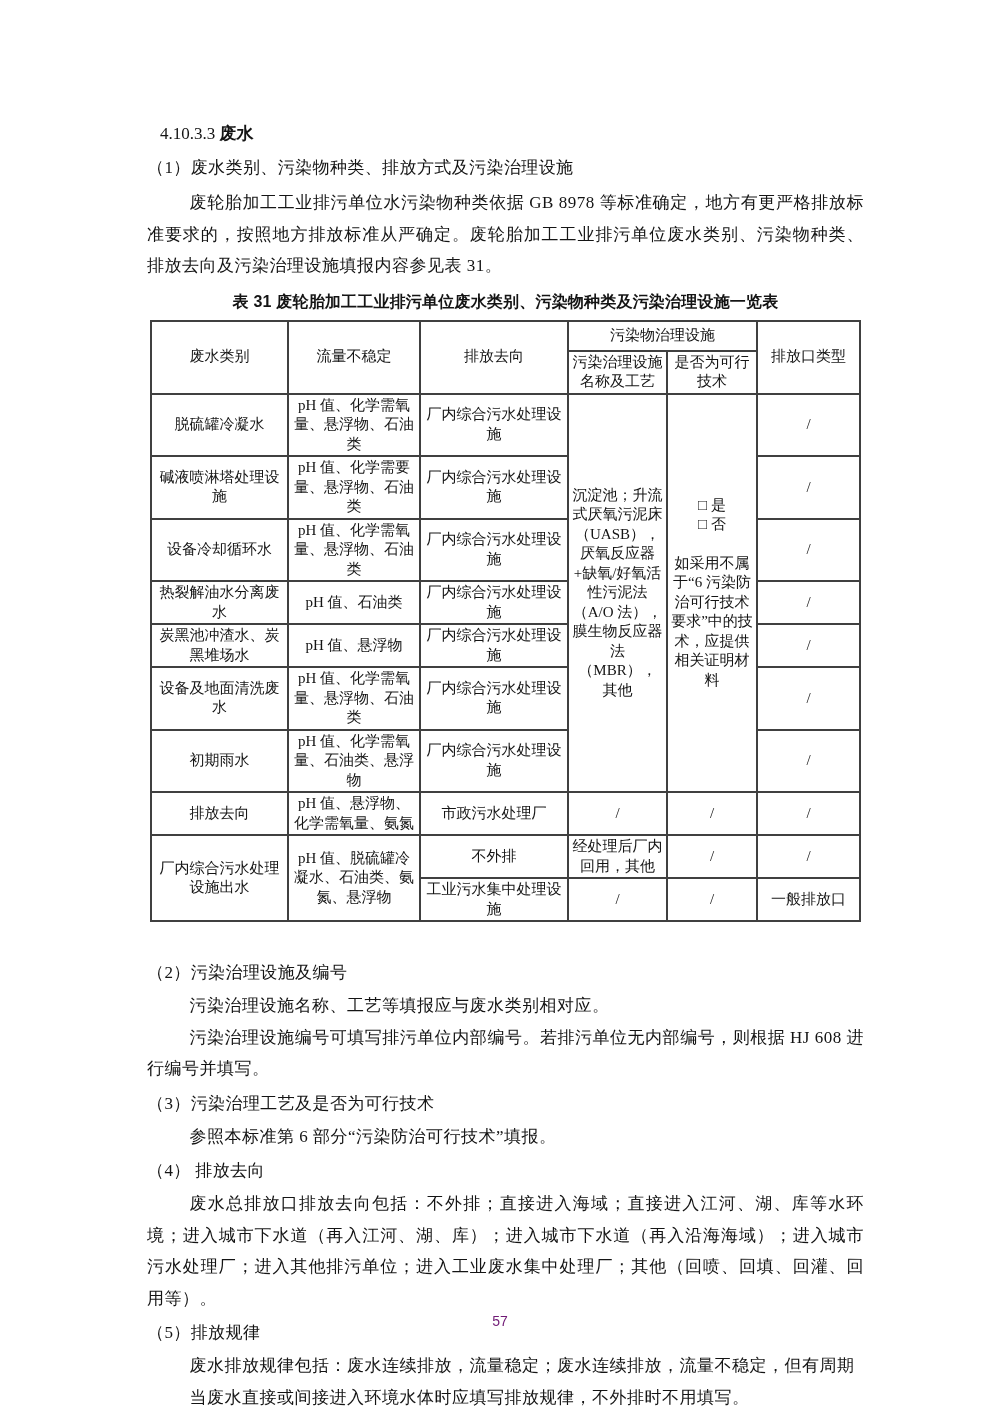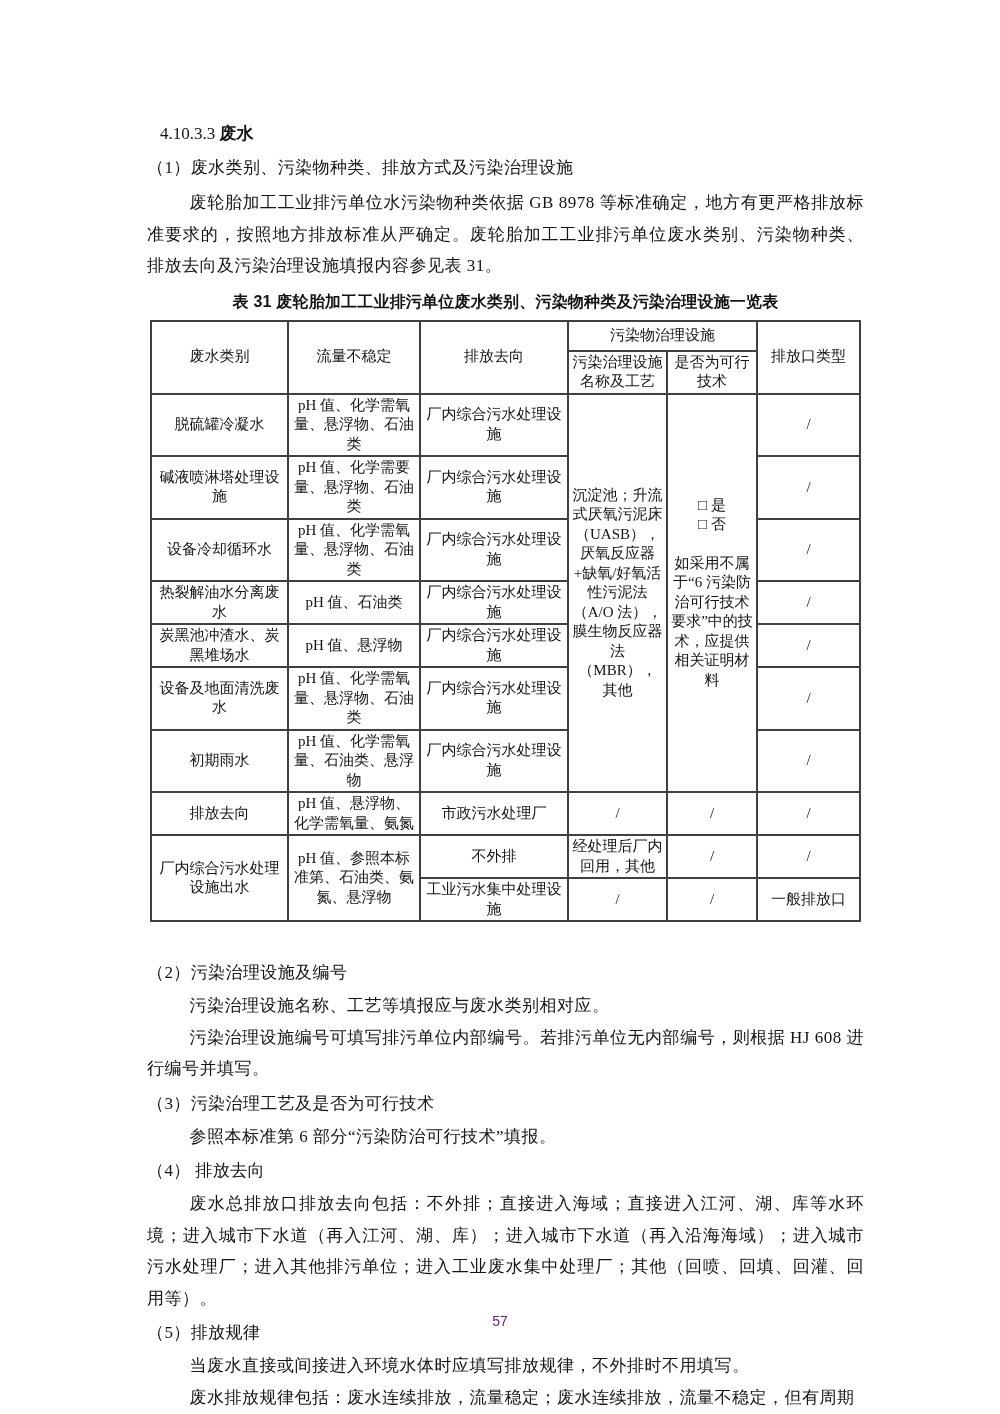--- a/index.html
+++ b/index.html
@@ -165,21 +165,21 @@
         <tr class="r8">
           <td>排放去向</td>
           <td>pH 值、悬浮物、化学需氧量、氨氮</td>
           <td>市政污水处理厂</td>
           <td>/</td>
           <td>/</td>
           <td>/</td>
         </tr>
         <tr class="r9">
           <td rowspan="2">厂内综合污水处理设施出水</td>
-          <td rowspan="2">pH 值、参照本标准第、石油类、氨氮、悬浮物</td>
+          <td rowspan="2">pH 值、脱硫罐冷凝水、石油类、氨氮、悬浮物</td>
           <td>不外排</td>
           <td>经处理后厂内回用，其他</td>
           <td>/</td>
           <td>/</td>
         </tr>
         <tr class="r10">
           <td>工业污水集中处理设施</td>
           <td>/</td>
           <td>/</td>
           <td>一般排放口</td>
@@ -192,20 +192,20 @@
       <p class="para">污染治理设施名称、工艺等填报应与废水类别相对应。</p>
       <p class="para">污染治理设施编号可填写排污单位内部编号。若排污单位无内部编号，则根据 HJ 608 进行编号并填写。</p>
 
       <div class="sec-head">（3）污染治理工艺及是否为可行技术</div>
       <p class="para">参照本标准第 6 部分“污染防治可行技术”填报。</p>
 
       <div class="sec-head">（4） 排放去向</div>
       <p class="para">废水总排放口排放去向包括：不外排；直接进入海域；直接进入江河、湖、库等水环境；进入城市下水道（再入江河、湖、库）；进入城市下水道（再入沿海海域）；进入城市污水处理厂；进入其他排污单位；进入工业废水集中处理厂；其他（回喷、回填、回灌、回用等）。</p>
 
       <div class="sec-head">（5）排放规律</div>
+      <p class="para">废水排放规律包括：废水连续排放，流量稳定；废水连续排放，流量不稳定，但有周期</p>
       <p class="para">当废水直接或间接进入环境水体时应填写排放规律，不外排时不用填写。</p>
-      <p class="para">废水排放规律包括：废水连续排放，流量稳定；废水连续排放，流量不稳定，但有周期</p>
     </div>
 
   </div>
 
   <div class="footer-pagenum">57</div>
 </div>
 
 </body></html>

